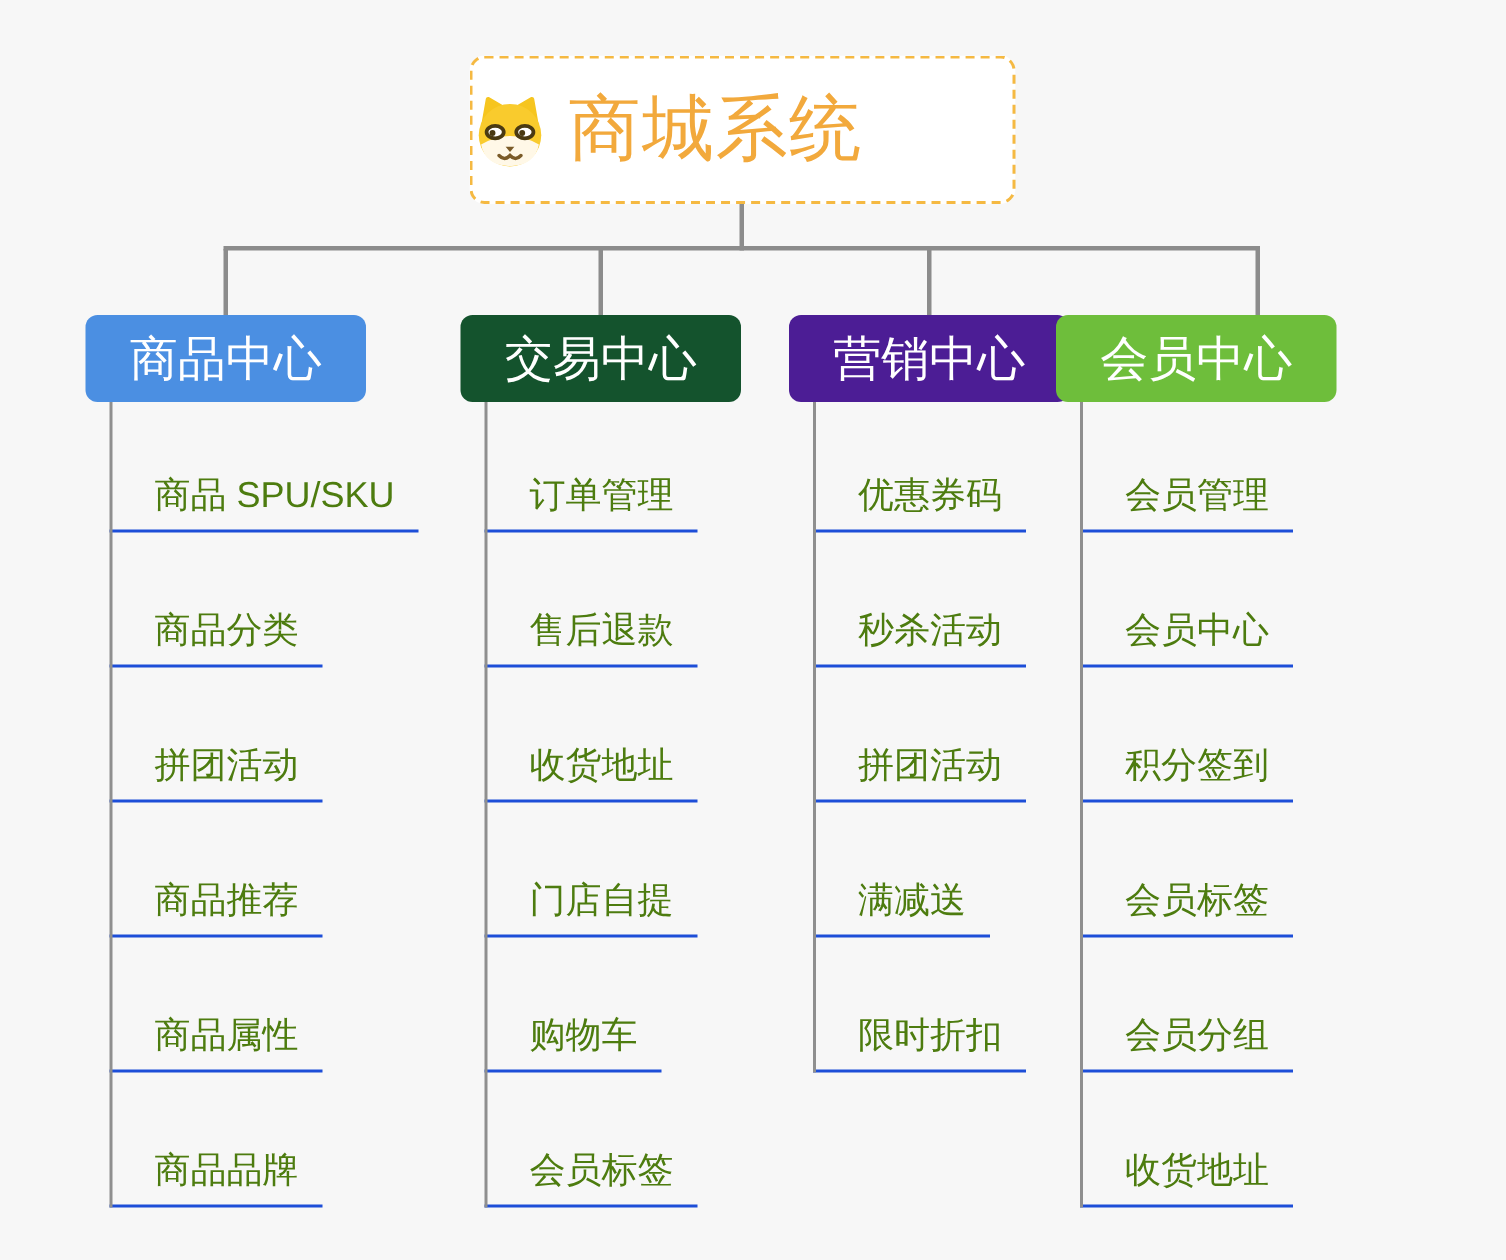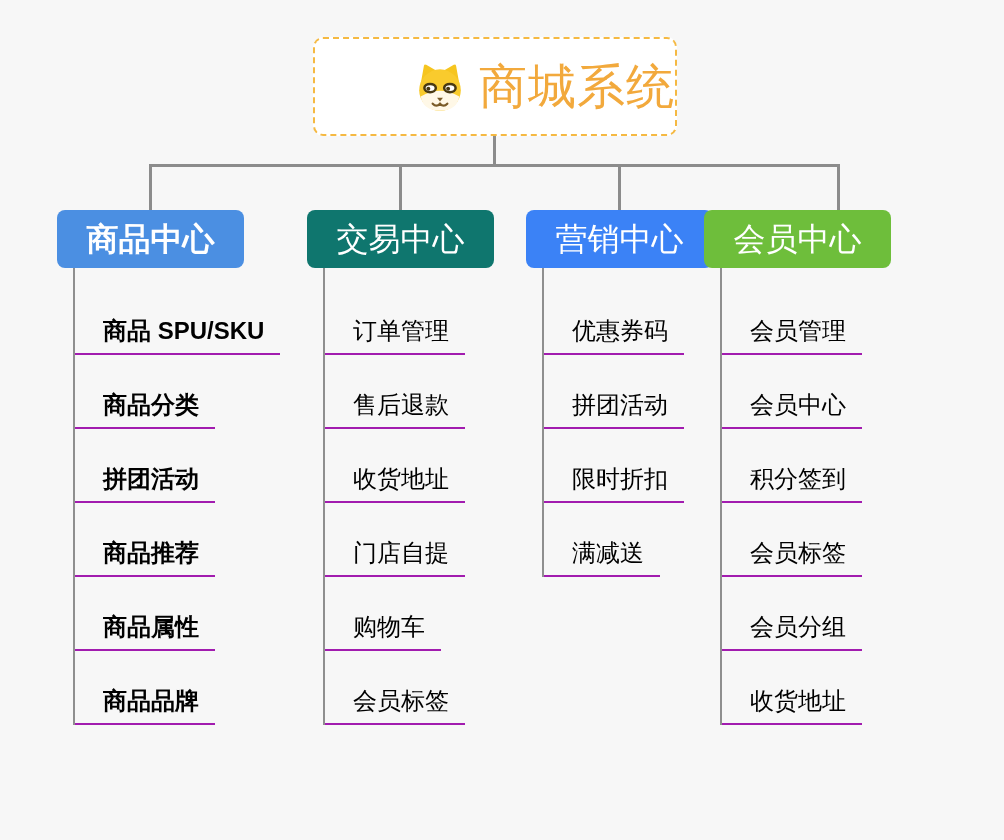--- a/index.html
+++ b/index.html
@@ -10,66 +10,66 @@
     overflow: hidden;
   }
   .canvas { position: relative; width: 1004px; height: 840px; background: #f7f7f7; }
 
   
   .root-node {
     position: absolute; left: 313px; top: 37px; width: 364px; height: 99px;
     background: #ffffff;
     border: 2px dashed #f5b942;
     border-radius: 10px;
-    display: flex; align-items: center; justify-content: flex-end; gap: 14px;
+    display: flex; align-items: center; justify-content: flex-start; gap: 14px;
   }
   .root-title {
     font-size: 48px; line-height: 1; color: #f2a93c; letter-spacing: 1px;
     white-space: nowrap;
   }
   .dog-icon { width: 50px; height: 50px; display: inline-flex; }
 
   
   .line { position: absolute; background: #8c8c8c; }
   .stub   { left: 493px; top: 136px; width: 3px; height: 31px; }
   .hbar   { left: 149px; top: 164px; width: 691px; height: 3px; }
   .drop   { top: 166px; width: 3px; height: 44px; }
   .drop-0 { left: 149px; }
   .drop-1 { left: 399px; }
   .drop-2 { left: 618px; }
   .drop-3 { left: 837px; }
 
   
   .branch { position: absolute; top: 210px; width: 260px; }
-  .branch-0 { left: 57px; font-weight: bold; }
+  .branch-0 { left: 57px; }
   .branch-1 { left: 307px; }
   .branch-2 { left: 526px; }
   .branch-3 { left: 704px; }
   .branch-box {
     width: 187px; height: 58px; border-radius: 8px;
     display: flex; align-items: center; justify-content: center;
   }
   .branch-label { color: #ffffff; font-size: 32px; line-height: 1; white-space: nowrap; }
 
   
   .leaves {
     list-style: none; position: relative;
     margin-left: 16px; width: max-content; min-width: 180px;
   }
   .leaves::before {
     content: ""; position: absolute; left: 0; top: 0; bottom: 0; width: 2px;
     background: #8f8f8f;
   }
-  .leaf { height: 74px; display: flex; align-items: flex-end; }
+  .leaf { height: 90px; display: flex; align-items: flex-end; }
   .leaf:first-child { height: 87px; }
   .leaf-label {
     display: inline-block; white-space: nowrap;
     padding: 0 16px 10px 30px;
-    border-bottom: 2px solid #a21caf;
-    font-size: 24px; line-height: 1; color: #000000;
+    border-bottom: 2px solid #1d4ed8;
+    font-size: 24px; line-height: 1; color: #4d7c0f;
   }
 </style>
 </head>
 <body>
 
 <div class="canvas">
 
   <div class="root-node">
     <span class="dog-icon">
       <svg viewBox="0 0 48 48" width="50" height="50" aria-hidden="true">
@@ -115,21 +115,21 @@
       <li class="leaf">
           <span class="leaf-label">商品属性</span>
         </li>
       <li class="leaf">
           <span class="leaf-label">商品品牌</span>
         </li>
     </ul>
   </div>
 
   <div class="branch branch-1">
-    <div class="branch-box" style="background-color: #0f766e;">
+    <div class="branch-box" style="background-color: #14532d;">
       <span class="branch-label">交易中心</span>
     </div>
     <ul class="leaves">
       <li class="leaf">
           <span class="leaf-label">订单管理</span>
         </li>
       <li class="leaf">
           <span class="leaf-label">售后退款</span>
         </li>
       <li class="leaf">
@@ -141,35 +141,38 @@
       <li class="leaf">
           <span class="leaf-label">购物车</span>
         </li>
       <li class="leaf">
           <span class="leaf-label">会员标签</span>
         </li>
     </ul>
   </div>
 
   <div class="branch branch-2">
-    <div class="branch-box" style="background-color: #3b82f6; align-items: center;">
+    <div class="branch-box" style="background-color: #4c1d95; align-items: center;">
       <span class="branch-label">营销中心</span>
     </div>
     <ul class="leaves">
       <li class="leaf">
           <span class="leaf-label">优惠券码</span>
         </li>
       <li class="leaf">
+          <span class="leaf-label">秒杀活动</span>
+        </li>
+      <li class="leaf">
           <span class="leaf-label">拼团活动</span>
         </li>
       <li class="leaf">
+          <span class="leaf-label">满减送</span>
+        </li>
+      <li class="leaf">
           <span class="leaf-label">限时折扣</span>
-        </li>
-      <li class="leaf">
-          <span class="leaf-label">满减送</span>
         </li>
     </ul>
   </div>
 
   <div class="branch branch-3">
     <div class="branch-box" style="background-color: rgb(110, 190, 59);">
       <span class="branch-label">会员中心</span>
     </div>
     <ul class="leaves">
       <li class="leaf">

